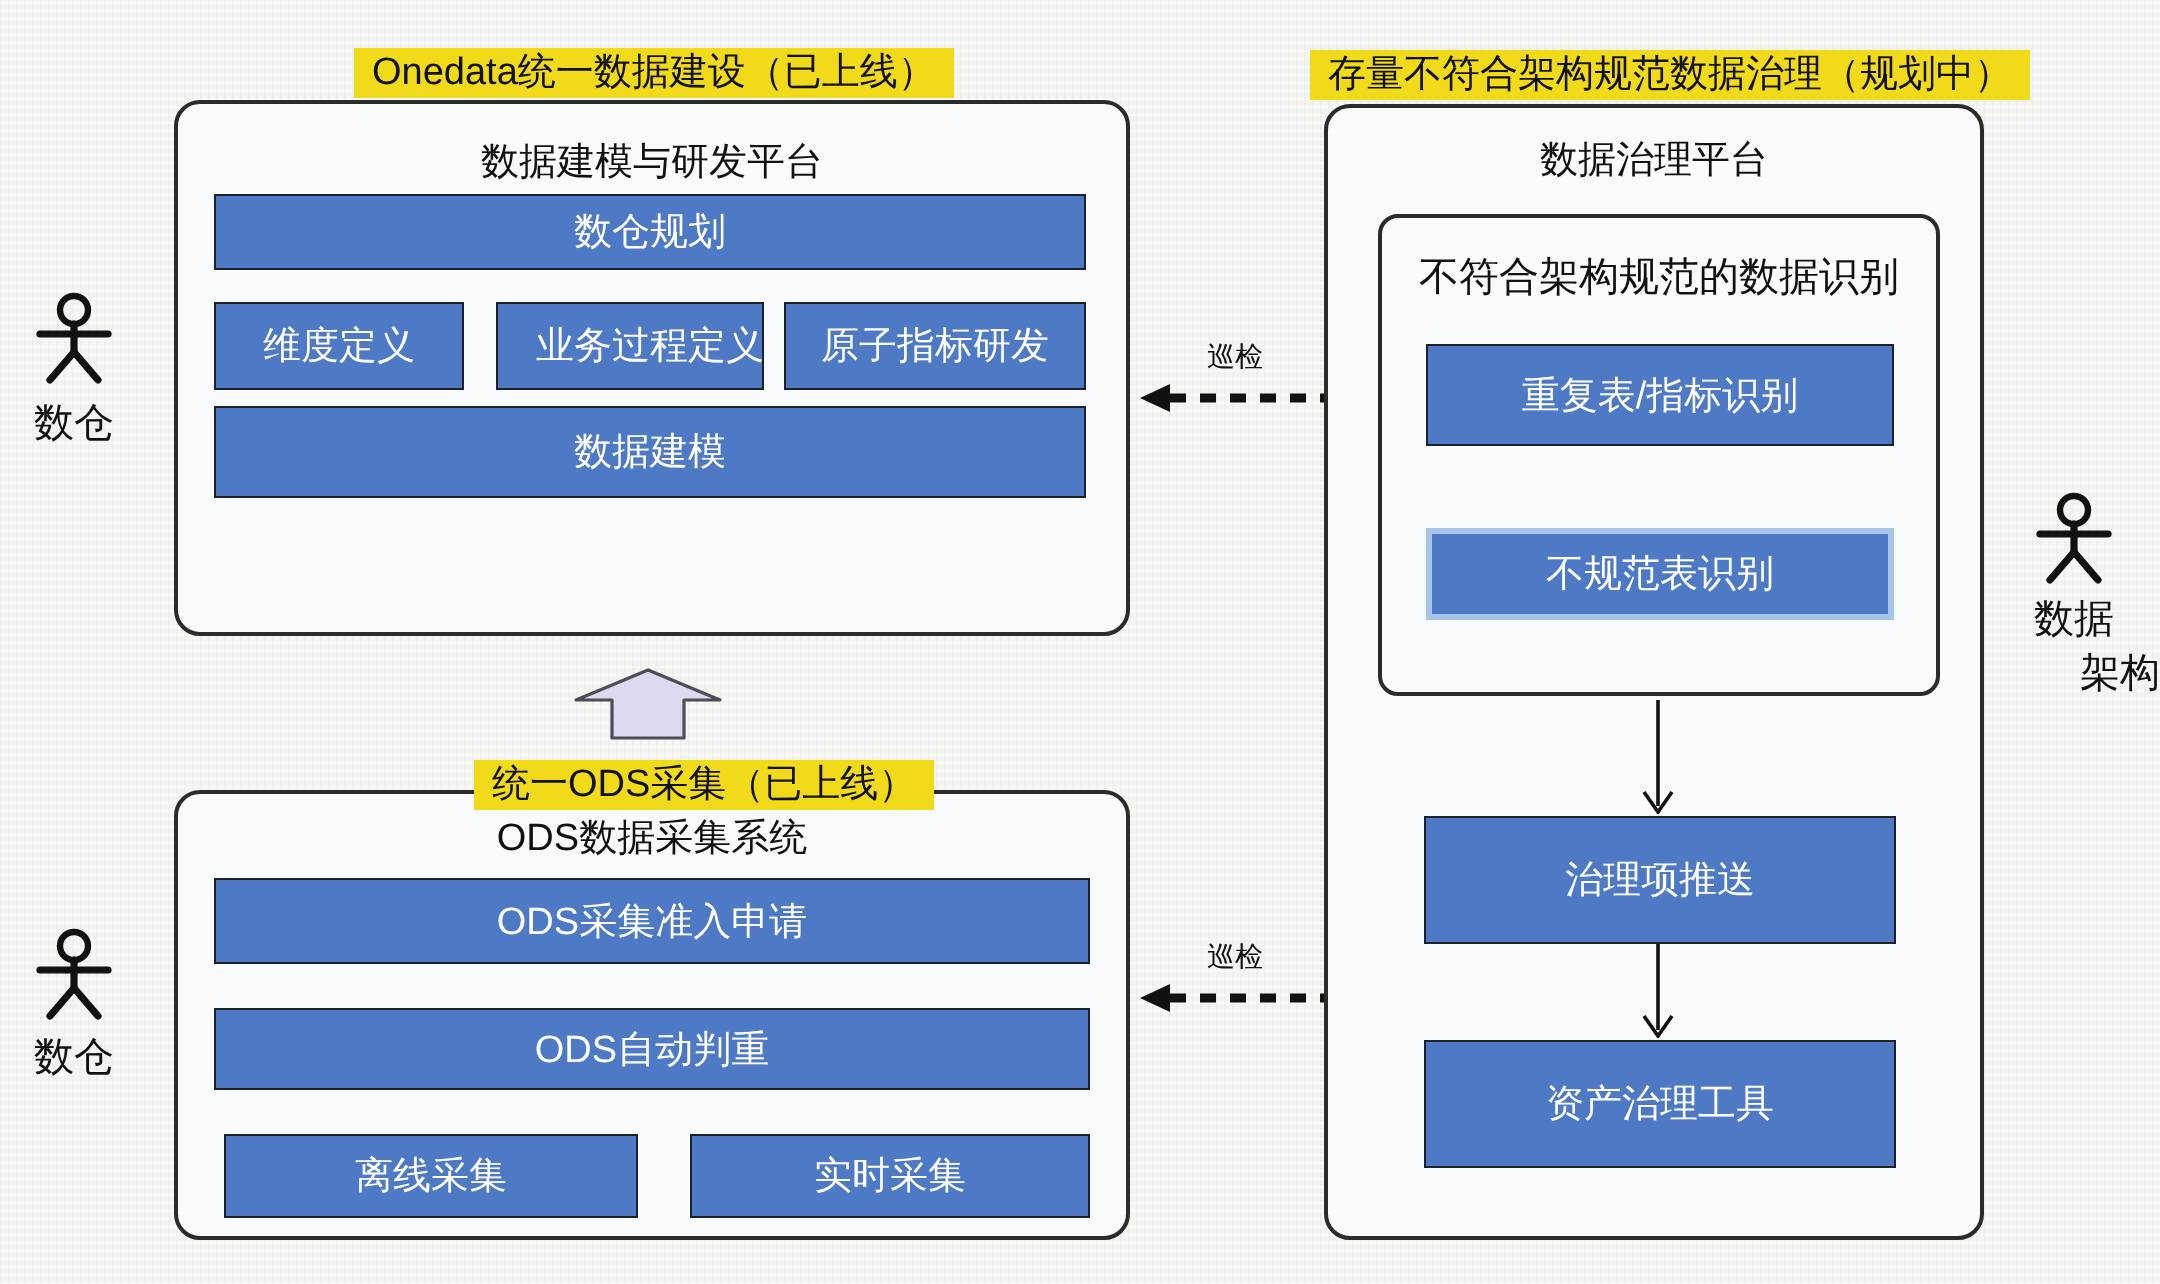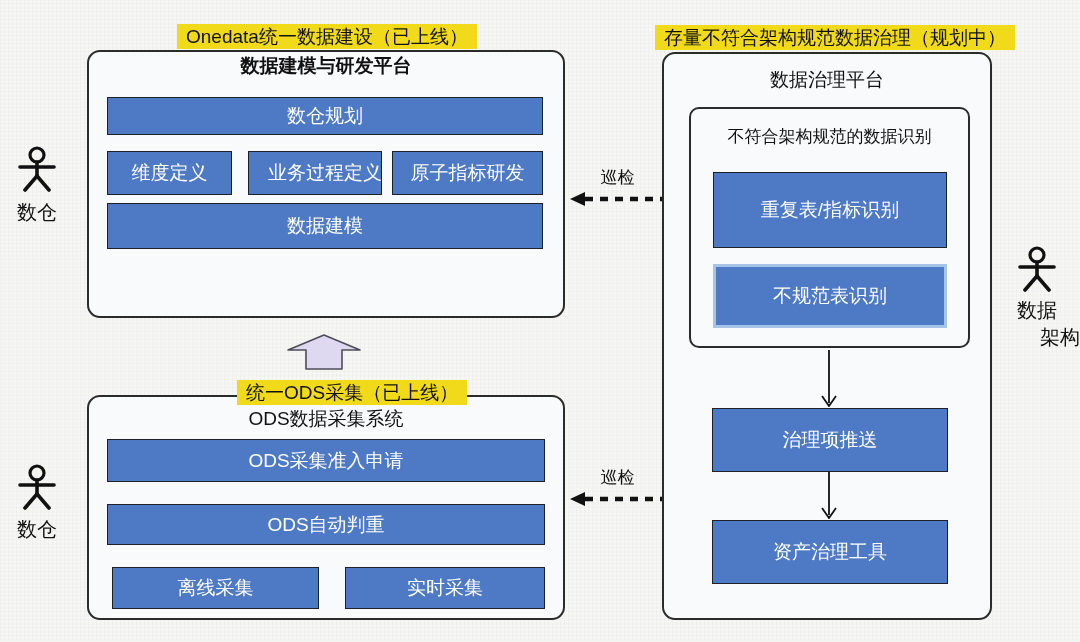--- a/index.html
+++ b/index.html
@@ -83,37 +83,37 @@
     color:var(--ink);
     line-height:27px;
     white-space:nowrap;
   }
   .inspect{
     position:absolute;
     width:95px;
     text-align:center;
   }
   .inspect-label{
-    font-size:17px;
+    font-size:14px;
     color:var(--ink);
     line-height:20px;
     margin-bottom:3px;
   }
   svg{display:block;}
   .abs{position:absolute;}
 </style>
 </head>
 <body>
 
 <div class="canvas">
 
   <div class="tag" style="left:177px;top:24px;">Onedata统一数据建设（已上线）</div>
 
   <div class="panel" style="left:87px;top:50px;width:478px;height:268px;">
-    <div class="panel-title" style="top:1px;font-weight:bold;">数据建模与研发平台</div>
+    <div class="panel-title" style="top:16px;">数据建模与研发平台</div>
     <div class="block" style="left:18px;top:99px;width:125px;height:44px;">维度定义</div>
     <div class="block" style="left:18px;top:45px;width:436px;height:38px;">数仓规划</div>
     <div class="block" style="left:159px;top:99px;width:134px;height:44px;padding-left:20px;">业务过程定义</div>
     <div class="block" style="left:303px;top:99px;width:151px;height:44px;">原子指标研发</div>
     <div class="block" style="left:18px;top:151px;width:436px;height:46px;">数据建模</div>
   </div>
 
   <svg class="abs" style="left:287px;top:334px;" width="74" height="36" viewBox="0 0 74 36">
     <polygon points="37,1 73,16 55,16 55,35 19,35 19,16 1,16" fill="var(--arrow-fill)" stroke="#4d4d59" stroke-width="1.6" stroke-linejoin="round"></polygon>
   </svg>
@@ -127,23 +127,23 @@
     <div class="block" style="left:23px;top:170px;width:207px;height:42px;">离线采集</div>
     <div class="block" style="left:256px;top:170px;width:200px;height:42px;">实时采集</div>
   </div>
 
   <div class="tag" style="left:655px;top:25px;">存量不符合架构规范数据治理（规划中）</div>
 
   <div class="panel" style="left:662px;top:52px;width:330px;height:568px;">
     <div class="panel-title" style="top:13px;">数据治理平台</div>
 
     <div class="subpanel" style="left:25px;top:53px;width:281px;height:241px;">
-      <div class="panel-title" style="top:16px;font-size:17px;">不符合架构规范的数据识别</div>
-      <div class="block" style="left:22px;top:63px;width:234px;height:76px;">重复表/指标识别</div>
-      <div class="block special" style="left:22px;top:155px;width:234px;height:64px;">不规范表识别</div>
+      <div class="panel-title" style="top:16px;font-size:20px;">不符合架构规范的数据识别</div>
+      <div class="block" style="left:22px;top:63px;width:234px;height:51px;">重复表/指标识别</div>
+      <div class="block special" style="left:22px;top:155px;width:234px;height:46px;">不规范表识别</div>
     </div>
 
     <svg class="abs" style="left:155px;top:296px;" width="20" height="57" viewBox="0 0 20 57">
       <line x1="10" y1="0" x2="10" y2="53" stroke="#111" stroke-width="1.8"></line>
       <polyline points="3,46 10,56 17,46" fill="none" stroke="#111" stroke-width="1.8"></polyline>
     </svg>
 
     <div class="block" style="left:48px;top:354px;width:236px;height:64px;">治理项推送</div>
 
     <svg class="abs" style="left:155px;top:418px;" width="20" height="47" viewBox="0 0 20 47">

